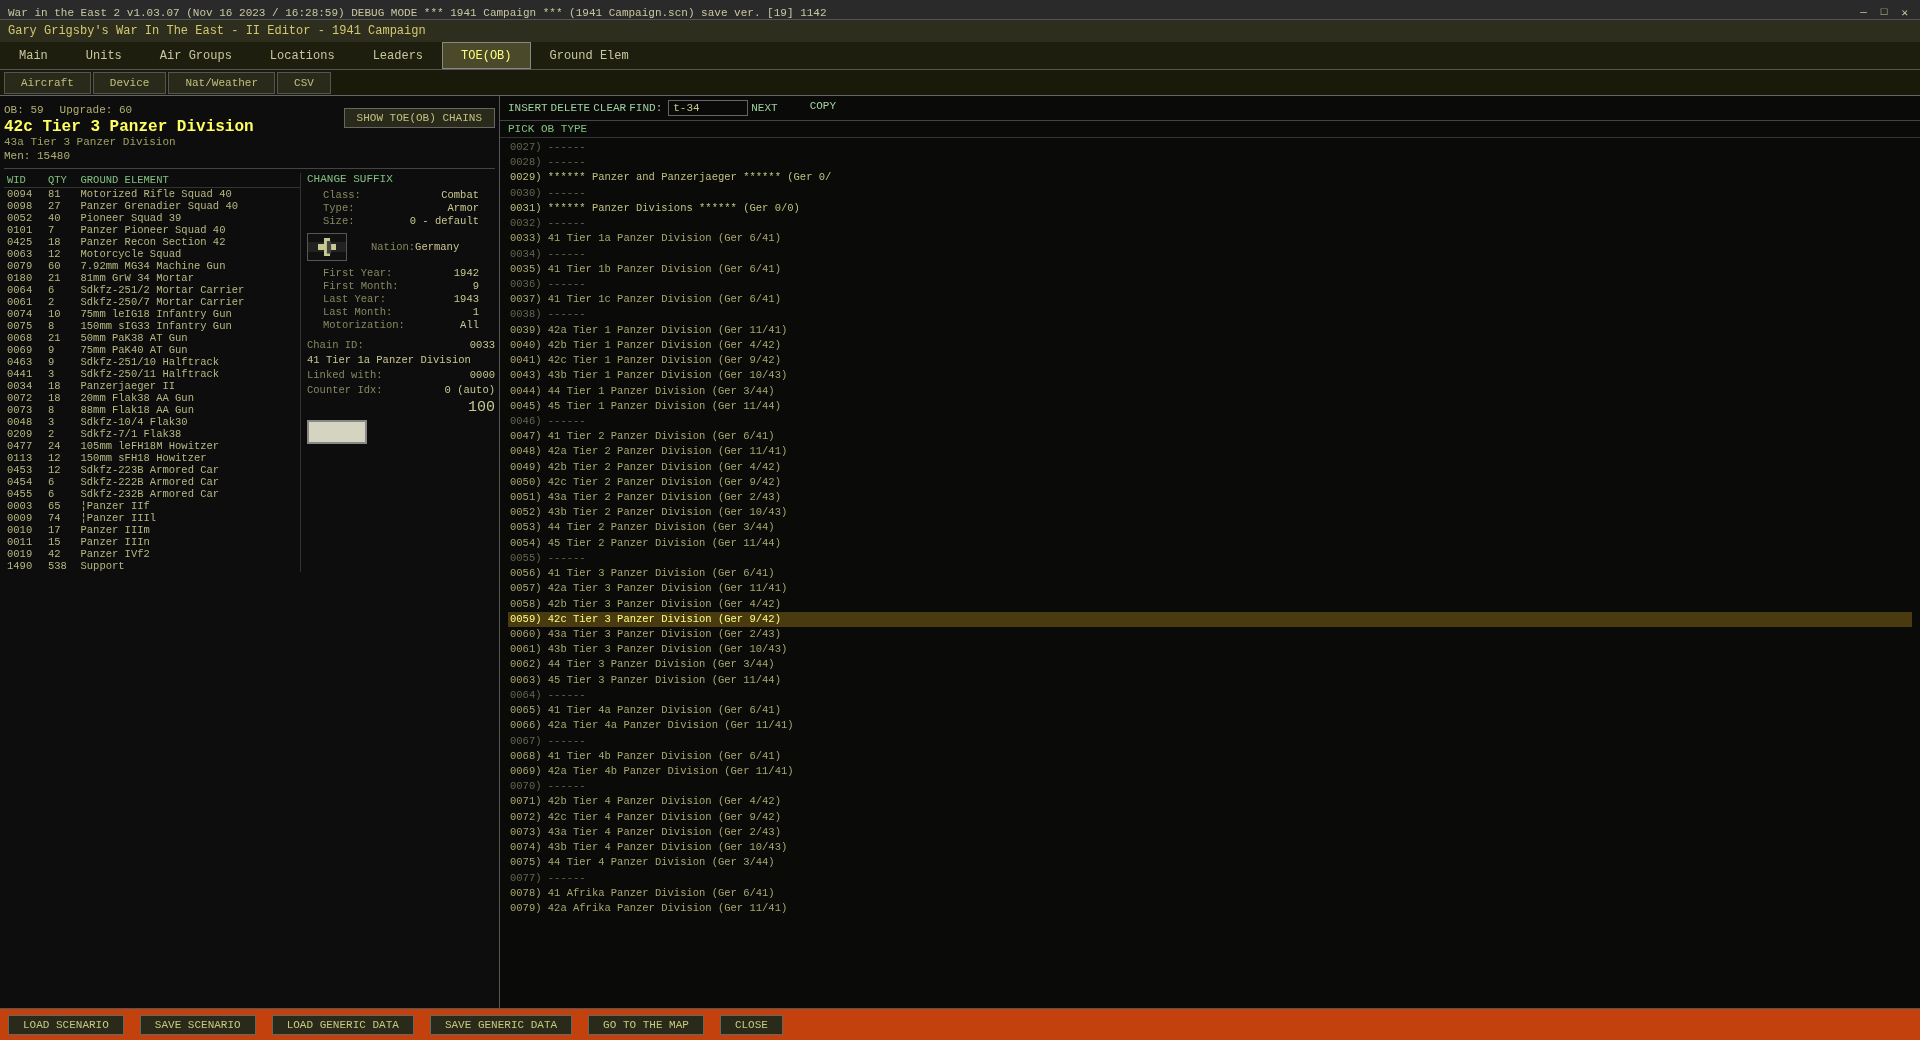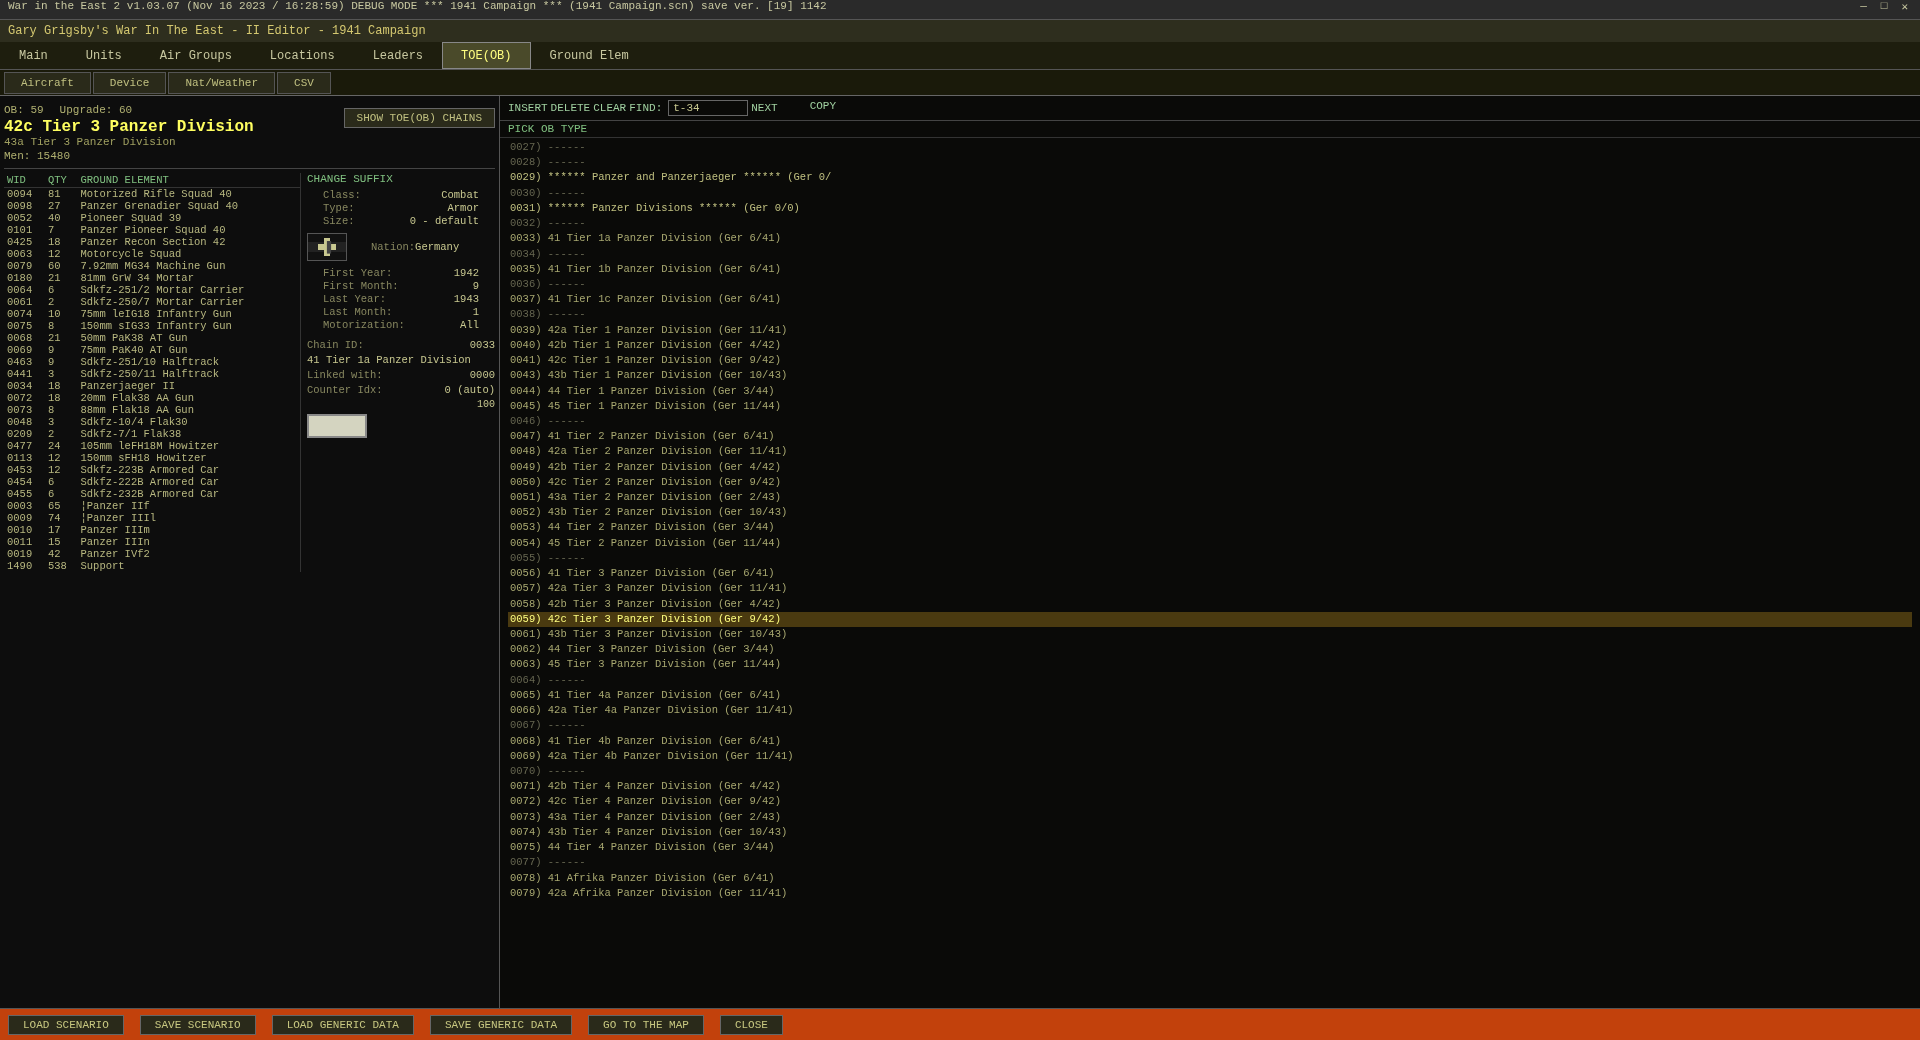--- a/index.html
+++ b/index.html
@@ -12,21 +12,21 @@
       height: 1040px;
       overflow: hidden;
       position: relative;
     }
     
     #title-bar {
       background: #2a2a2a;
       border-bottom: 1px solid #555;
       height: 20px;
       display: flex;
-      align-items: flex-start;
+      align-items: flex-end;
       padding: 0 8px;
       font-size: 11px;
       color: #c8c8a0;
       justify-content: space-between;
     }
     #title-bar-controls {
       display: flex;
       gap: 6px;
     }
     #title-bar-controls span {
@@ -583,21 +583,21 @@
           </div>
           <div style="color:#c8c890; font-size:10.5px;">41 Tier 1a Panzer Division</div>
           <div style="display:flex; justify-content:space-between; margin:3px 0;">
             <span class="chain-label">Linked with:</span>
             <span class="chain-value">0000</span>
           </div>
           <div style="display:flex; justify-content:space-between; margin:3px 0;">
             <span class="chain-label">Counter Idx:</span>
             <span class="chain-value">0 (auto)</span>
           </div>
-          <div style="color:#c8c890; font-size:10px; text-align:right;font-family:Liberation Mono, monospace;">100</div>
+          <div style="color:#c8c890; font-size:15px; text-align:right;font-family:Liberation Mono, monospace;">100</div>
           <div id="counter-box"></div>
         </div>
       </div>
     </div>
   </div>
 
   <div id="right-panel">
     <div id="right-panel-top">
       <div style="display:flex; flex-direction:row; gap:3px;">
         <button class="action-btn">INSERT</button>
@@ -640,20 +640,21 @@
         <div class="ob-item">0050)  42c Tier 2 Panzer Division  (Ger 9/42)</div>
         <div class="ob-item">0051)  43a Tier 2 Panzer Division  (Ger 2/43)</div>
         <div class="ob-item">0052)  43b Tier 2 Panzer Division  (Ger 10/43)</div>
         <div class="ob-item">0053)  44 Tier 2 Panzer Division   (Ger 3/44)</div>
         <div class="ob-item">0054)  45 Tier 2 Panzer Division   (Ger 11/44)</div>
         <div class="ob-item separator">0055)  ------</div>
         <div class="ob-item">0056)  41 Tier 3 Panzer Division   (Ger 6/41)</div>
         <div class="ob-item">0057)  42a Tier 3 Panzer Division  (Ger 11/41)</div>
         <div class="ob-item">0058)  42b Tier 3 Panzer Division  (Ger 4/42)</div>
         <div class="ob-item selected">0059)  42c Tier 3 Panzer Division  (Ger 9/42)</div>
+        <div class="ob-item">0060)  43a Tier 3 Panzer Division  (Ger 2/43)</div>
         <div class="ob-item">0061)  43b Tier 3 Panzer Division  (Ger 10/43)</div>
         <div class="ob-item">0062)  44 Tier 3 Panzer Division   (Ger 3/44)</div>
         <div class="ob-item">0063)  45 Tier 3 Panzer Division   (Ger 11/44)</div>
         <div class="ob-item separator">0064)  ------</div>
         <div class="ob-item">0065)  41 Tier 4a Panzer Division  (Ger 6/41)</div>
         <div class="ob-item">0066)  42a Tier 4a Panzer Division (Ger 11/41)</div>
         <div class="ob-item separator">0067)  ------</div>
         <div class="ob-item">0068)  41 Tier 4b Panzer Division  (Ger 6/41)</div>
         <div class="ob-item">0069)  42a Tier 4b Panzer Division (Ger 11/41)</div>
         <div class="ob-item separator">0070)  ------</div>

